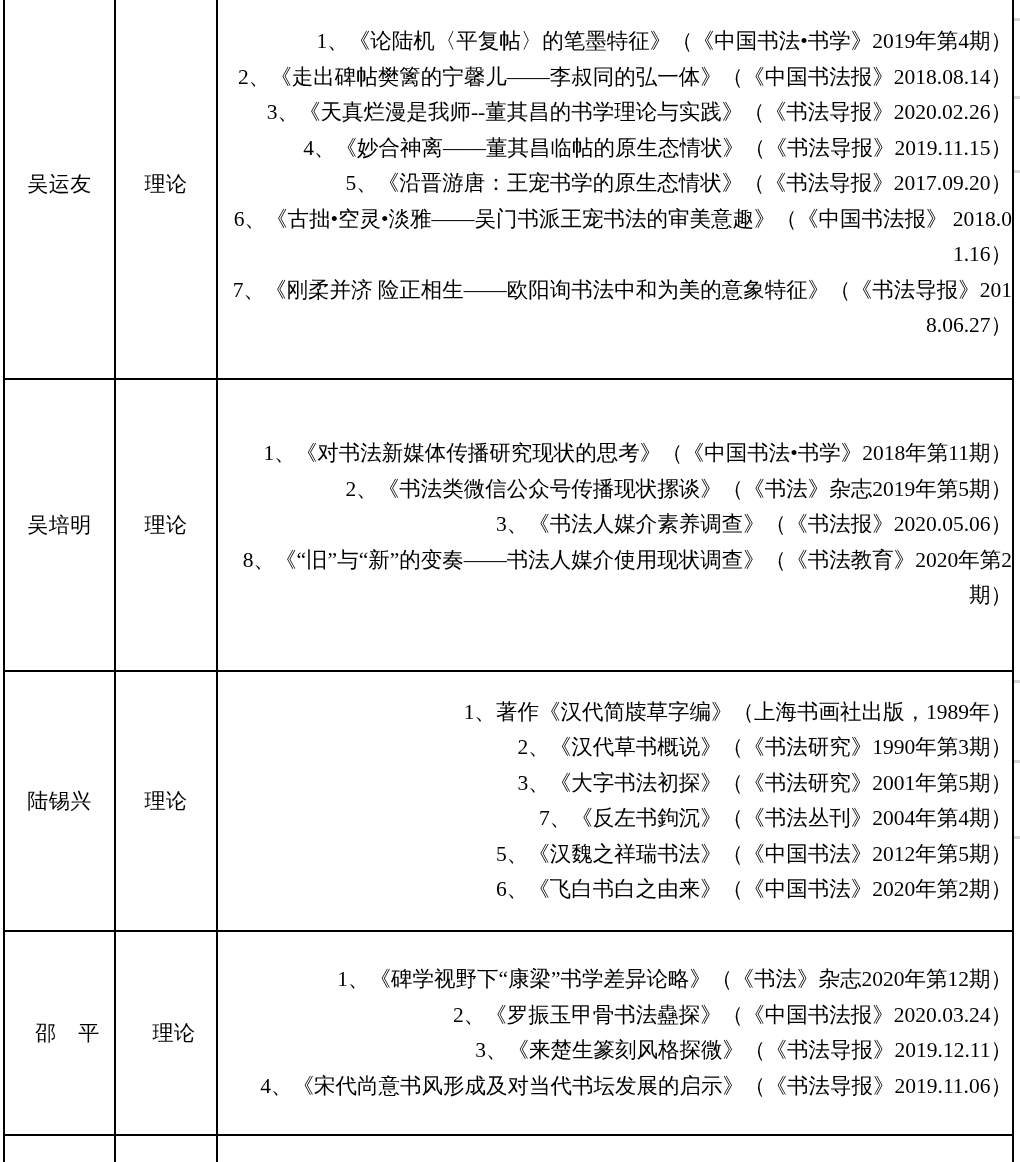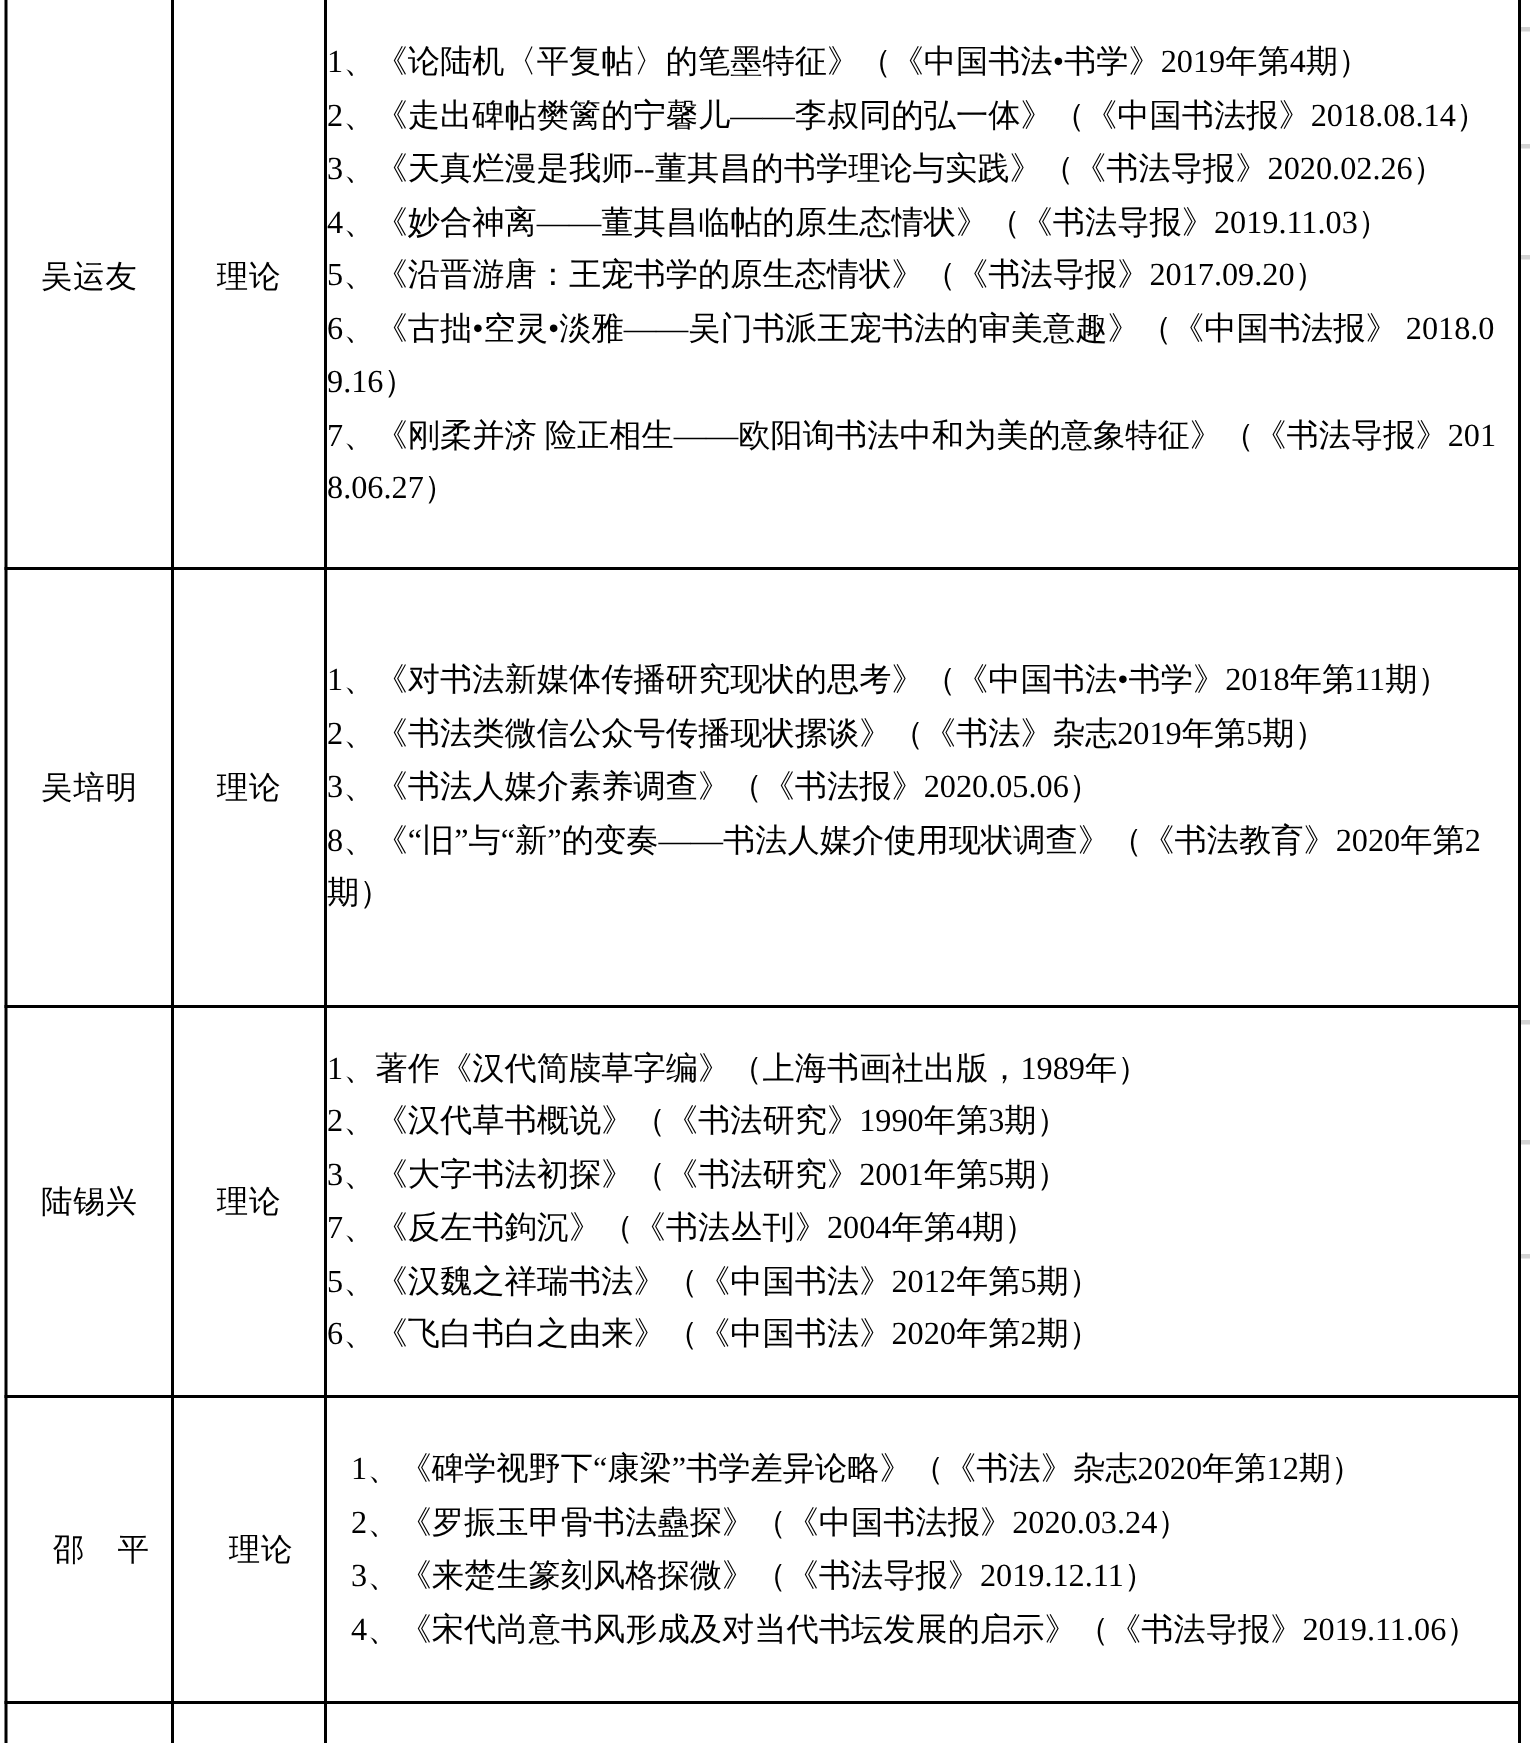--- a/index.html
+++ b/index.html
@@ -63,20 +63,21 @@
   td.works-cell {
     text-align: left;
     padding: 6px 8px 6px 11px;
     font-size: 21.5px;
     line-height: 35.5px;
     word-break: break-all;
   }
   td.works-cell .ln {
     display: block;
     white-space: normal;
+    text-align: right;
   }
 
   
   tr.r1 td { height: 388px; }
   tr.r2 td { height: 290px; margin-left: 47px; }
   tr.r3 td { height: 258px; border-radius: 11px; }
   tr.r4 td { height: 202px; padding-left: 16px; }
   tr.r5 td { height: 26px; }
 </style>
 </head>
@@ -101,23 +102,23 @@
     </colgroup>
     <tbody>
 
       <tr class="r1">
         <td class="name-cell">吴运友</td>
         <td class="kind-cell">理论</td>
         <td class="works-cell">
           <span class="ln">1、《论陆机〈平复帖〉的笔墨特征》（《中国书法•书学》2019年第4期）</span>
           <span class="ln">2、《走出碑帖樊篱的宁馨儿——李叔同的弘一体》（《中国书法报》2018.08.14）</span>
           <span class="ln">3、《天真烂漫是我师--董其昌的书学理论与实践》（《书法导报》2020.02.26）</span>
-          <span class="ln">4、《妙合神离——董其昌临帖的原生态情状》（《书法导报》2019.11.03）</span>
+          <span class="ln">4、《妙合神离——董其昌临帖的原生态情状》（《书法导报》2019.11.15）</span>
           <span class="ln">5、《沿晋游唐：王宠书学的原生态情状》（《书法导报》2017.09.20）</span>
-          <span class="ln">6、《古拙•空灵•淡雅——吴门书派王宠书法的审美意趣》（《中国书法报》 2018.09.16）</span>
+          <span class="ln">6、《古拙•空灵•淡雅——吴门书派王宠书法的审美意趣》（《中国书法报》 2018.01.16）</span>
           <span class="ln">7、《刚柔并济 险正相生——欧阳询书法中和为美的意象特征》（《书法导报》2018.06.27）</span>
         </td>
       </tr>
 
       <tr class="r2">
         <td class="name-cell">吴培明</td>
         <td class="kind-cell">理论</td>
         <td class="works-cell">
           <span class="ln">1、《对书法新媒体传播研究现状的思考》（《中国书法•书学》2018年第11期）</span>
           <span class="ln">2、《书法类微信公众号传播现状摞谈》（《书法》杂志2019年第5期）</span>

